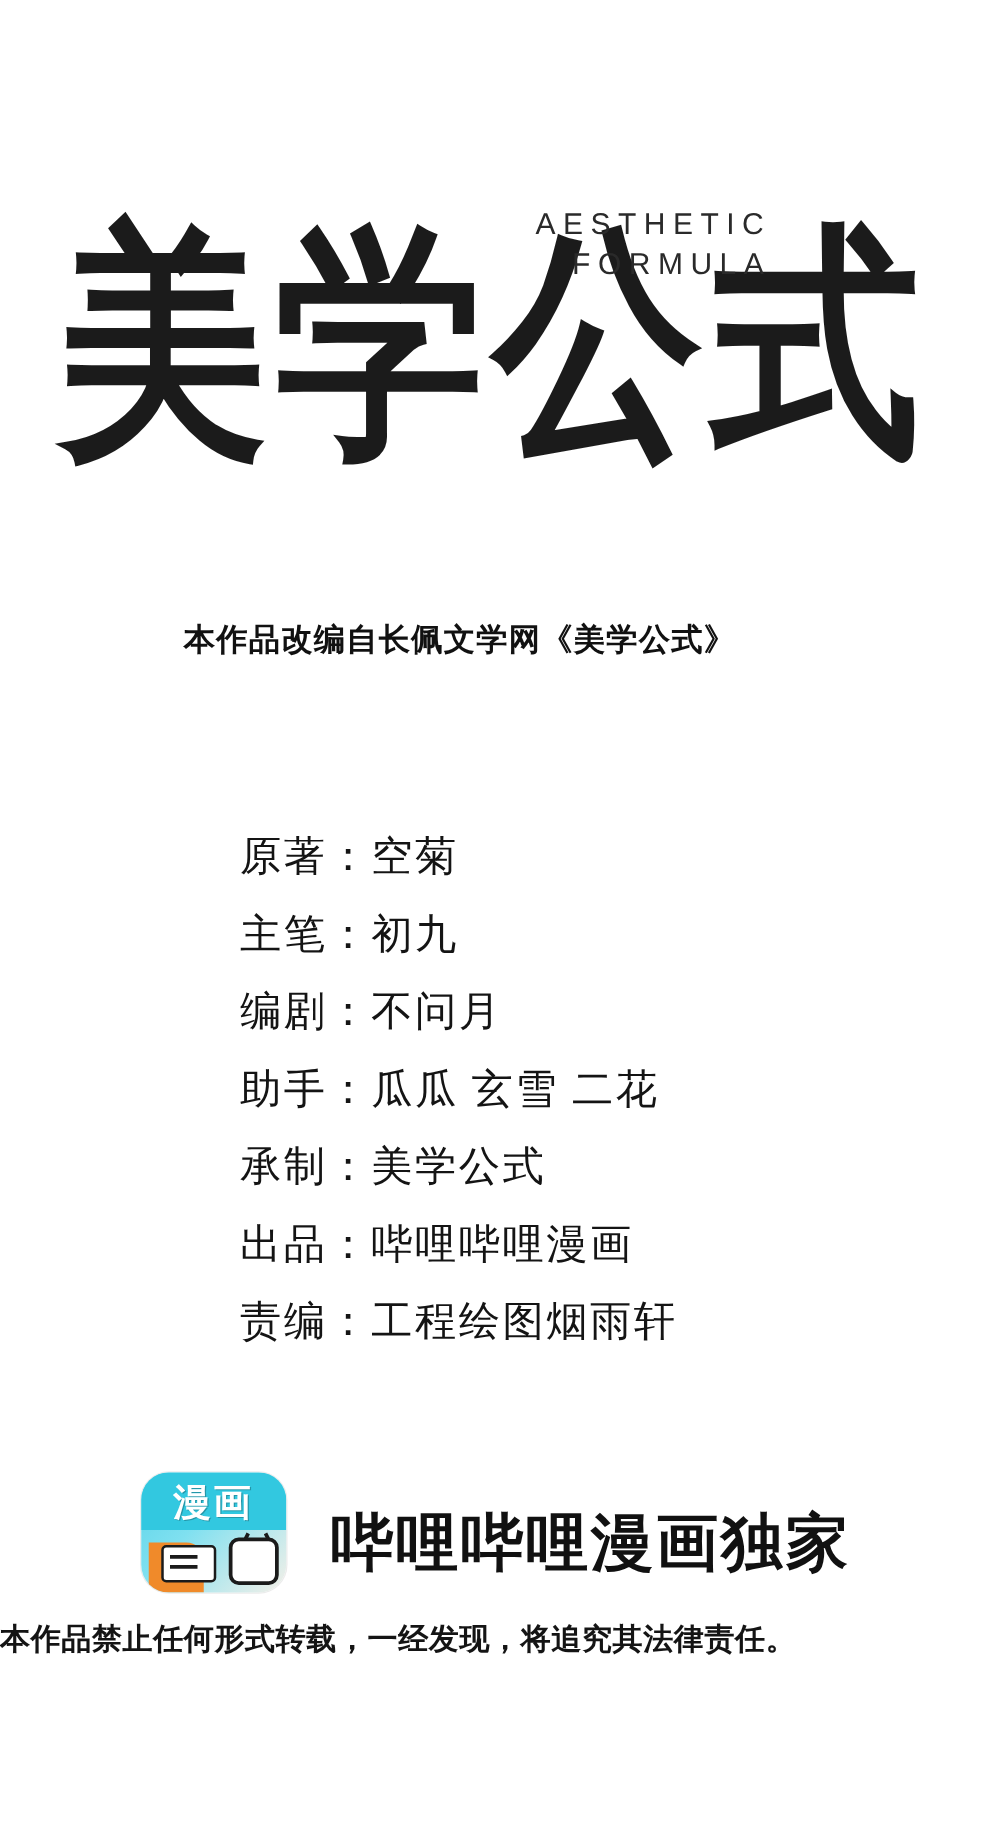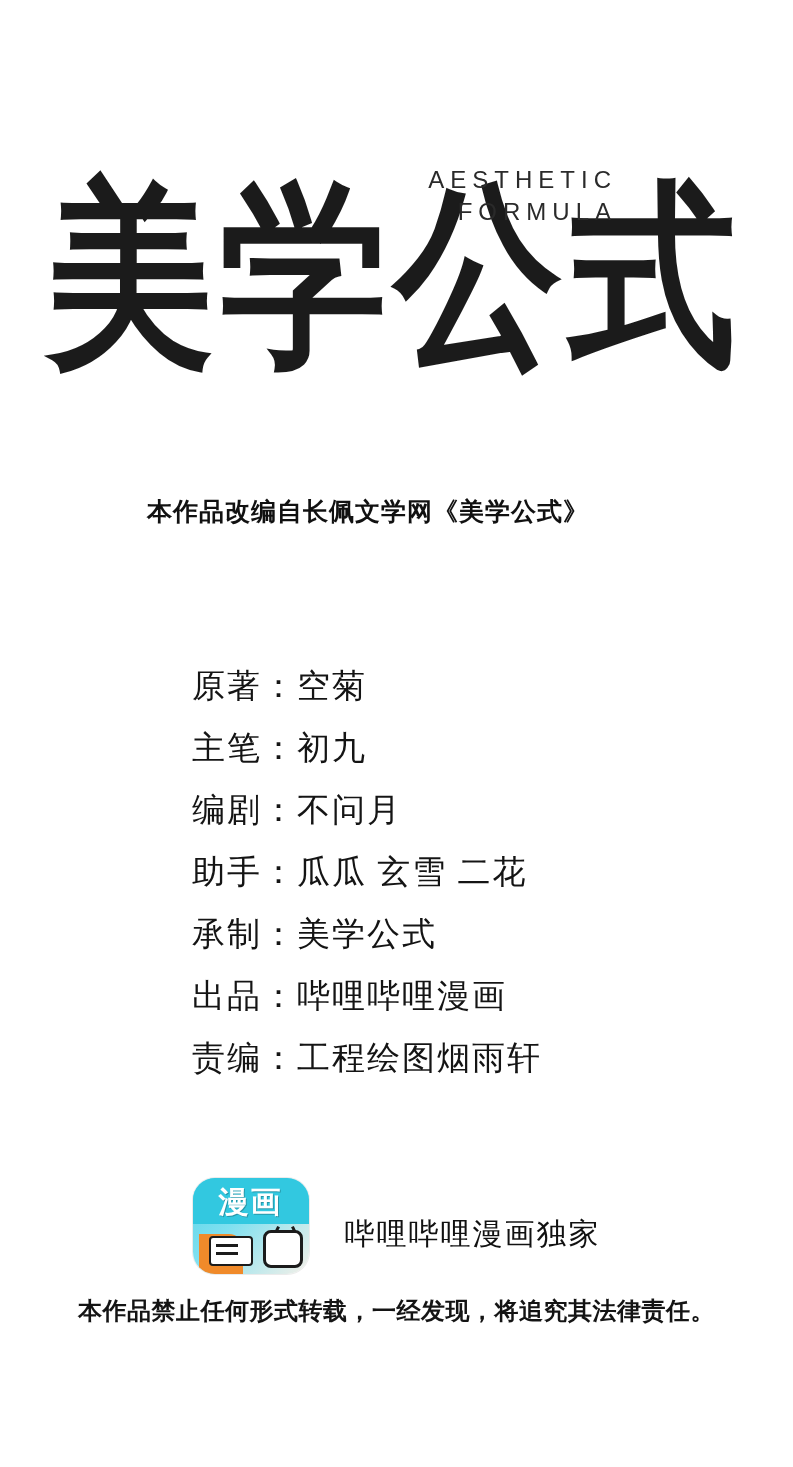--- a/index.html
+++ b/index.html
@@ -186,35 +186,35 @@
     width: 3px;
     height: 14px;
     background: #1b1b1b;
     bottom: 34px;
   }
   .logo .logo-ear-l { right: 32px; transform: rotate(26deg); }
   .logo .logo-ear-r { right: 12px; transform: rotate(-26deg); }
 
   .publisher-text {
     font-family: "Liberation Serif", serif;
-    font-weight: 400;
-    font-size: 30px;
+    font-weight: 700;
+    font-size: 50px;
     letter-spacing: 2px;
     color: #111111;
     white-space: nowrap;
     margin-top: 16px;
   }
 
   
   .copyright {
     position: absolute;
     top: 1295px;
     left: 0;
     width: 793px;
-    text-align: center;
+    text-align: left;
     font-family: "Liberation Serif", serif;
     font-weight: 700;
     font-size: 24px;
     letter-spacing: 0.5px;
     color: #141414;
   }
 </style>
 </head>
 <body>
 

